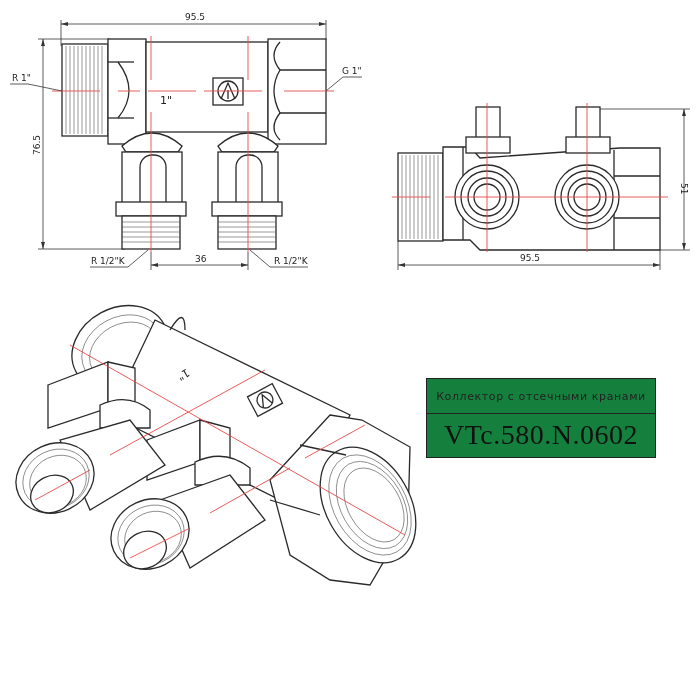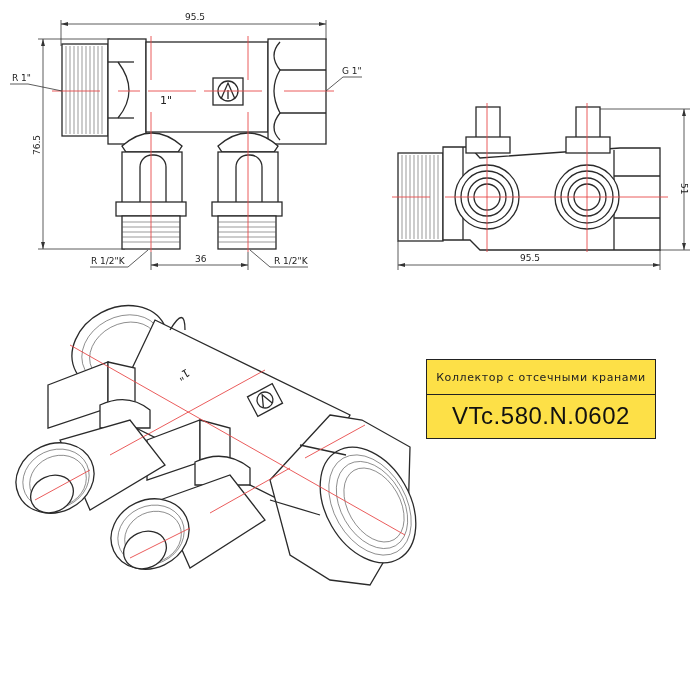--- a/index.html
+++ b/index.html
@@ -4,23 +4,23 @@
 <style>
   html, body { margin:0; padding:0; background:#ffffff; }
   body { width:700px; height:700px; position:relative; overflow:hidden; font-family:"DejaVu Sans", sans-serif; }
   svg { position:absolute; left:0; top:0; }
   .ln { stroke:#2a2a2a; stroke-width:1.3; fill:none; }
   .lnf { stroke:#2a2a2a; stroke-width:1.3; fill:#ffffff; }
   .thin { stroke:#555; stroke-width:0.6; fill:none; }
   .dim { stroke:#333; stroke-width:0.8; fill:none; }
   .ax { stroke:#e84a4a; stroke-width:0.9; fill:none; }
   .dimtxt { font-family:"DejaVu Sans", sans-serif; font-size:9px; fill:#222; }
-  .title-box { position:absolute; left:426px; top:359px; width:228px; height:78px; border:1.5px solid #222; background:#fde047; }
+  .title-box { position:absolute; left:426px; top:378px; width:228px; height:78px; border:1.5px solid #222; background:#15803d; }
   .title-row1 { height:34px; border-bottom:1.5px solid #222; display:flex; align-items:center; justify-content:center; font-family:"DejaVu Sans", sans-serif; font-size:11px; letter-spacing:0.6px; color:#222; }
-  .title-row2 { height:42px; display:flex; align-items:center; justify-content:center; font-family:Liberation Sans, sans-serif; font-size:24px; color:#111; letter-spacing:0.5px; }
+  .title-row2 { height:42px; display:flex; align-items:center; justify-content:center; font-family:Liberation Serif, serif; font-size:28px; color:#111; letter-spacing:0.5px; }
 </style>
 </head>
 <body>
 
 <svg width="700" height="700" viewBox="0 0 700 700">
 
   <g>
 
     <line class="dim" x1="61" y1="24" x2="326" y2="24"></line>
     <polygon points="61,24 68,22 68,26" fill="#333"></polygon>

